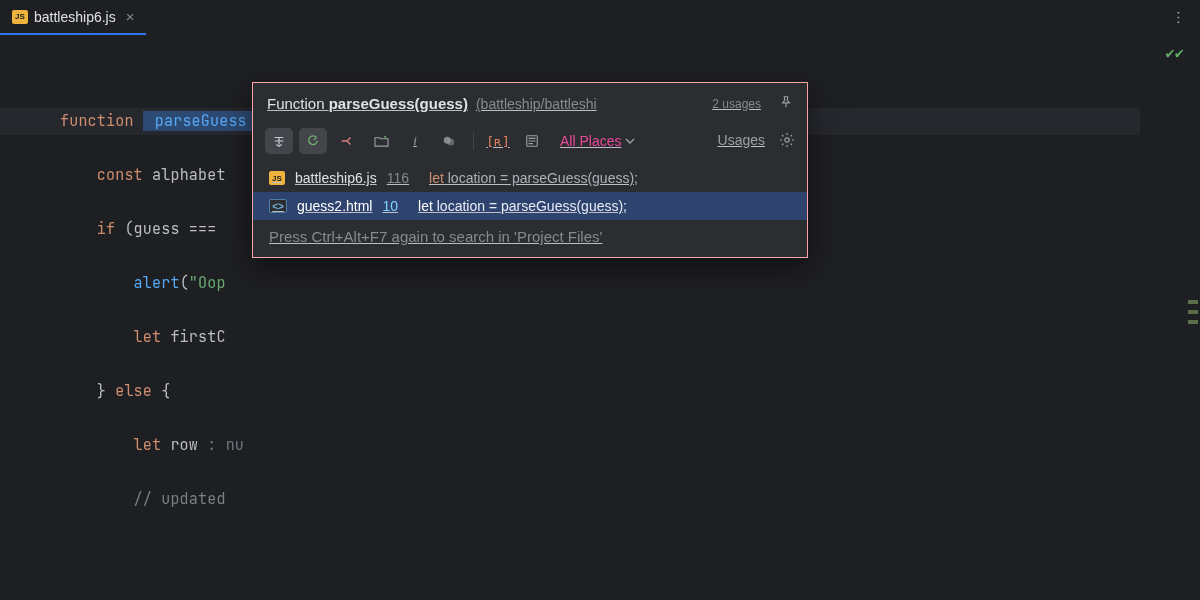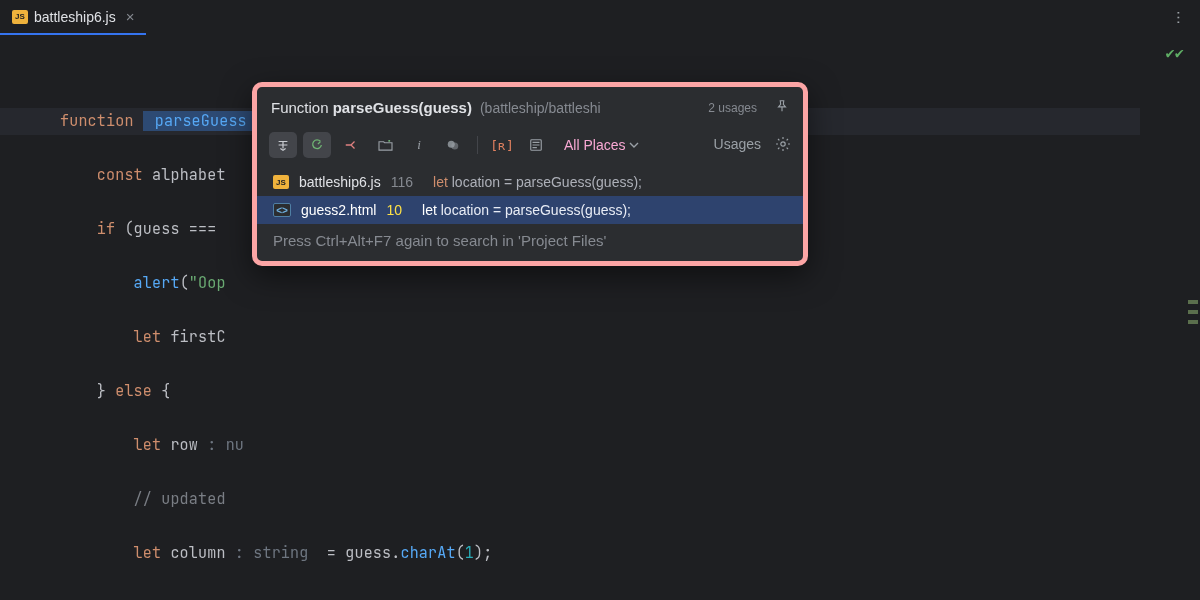--- a/index.html
+++ b/index.html
@@ -63,25 +63,26 @@
   .check {
     position: absolute; top: 4px; right: 16px; color: #5fad65; font-size: 15px;
   }
   
   .popup {
     position: absolute;
     left: 252px;
     top: 82px;
     width: 556px;
     background: #2b2d30;
-    border: 5px solid #fca5a5;
-    border-radius: 10px;
+    border: 1px solid #fca5a5;
+    border-radius: 0;
     box-shadow: 0 10px 30px rgba(0,0,0,0.5);
     overflow: hidden;
     z-index: 10;
+    text-decoration: underline;
   }
   .popup-header {
     display: flex;
     align-items: center;
     padding: 12px 14px 10px 14px;
     gap: 8px;
     color: #dfe1e5;
     font-size: 15px;
   }
   .popup-header .path { color: #868a91; font-size: 14px; }
@@ -94,37 +95,37 @@
     gap: 6px;
   }
   .tbtn {
     width: 28px; height: 26px; display: inline-flex; align-items: center; justify-content: center;
     border-radius: 5px; background: #393b40; color: #c9ccd1; font-size: 13px;
   }
   .tbtn.plain { background: transparent; }
   .tbtn.red { color: #e08080; }
   .tbtn.active { background: #43454a; }
   .places {
-    margin-left: 8px; color: #f9a8d4; display: inline-flex; align-items: center; gap: 4px;
+    margin-left: 8px; color: #ec4899; display: inline-flex; align-items: center; gap: 4px;
     font-size: 14px;
     justify-content: flex-end;
   }
   .toolbar-right { margin-left: auto; display: flex; align-items: flex-start; gap: 14px; color: #9aa0a6;}
   .usage-row {
     display: flex; align-items: center;
     padding: 6px 14px 6px 16px;
     gap: 10px;
     font-family: "Segoe UI", Arial, sans-serif;
     font-size: 14px;
   }
   .usage-row.selected { background: #2e436e; color: #fff; }
   .usage-row .file { color: #dfe1e5; }
   .usage-row.selected .file { color: #fff; }
   .usage-row .lineno { color: #868a91; margin-right: 10px; }
-  .usage-row.selected .lineno { color: #fde047; }
+  .usage-row.selected .lineno { color: #7dd3fc; }
   .usage-row .code { color: #adb0b8; font-family: "Segoe UI", Arial, sans-serif;}
   .usage-row.selected .code { color: #e8ecf5; }
   .usage-row .code .ukw { color: #cf8e6d; }
   .usage-row.selected .code .ukw { color: #fff; font-weight: 500;}
   .file-icon-js {
     display: inline-flex; align-items:center; justify-content:center;
     width:16px; height:14px; background:#efb23c; color:#1e1f22;
     font-size:8px; font-weight:700; border-radius:2px;
   }
   .file-icon-html {
@@ -156,21 +157,20 @@
 <div class="editor">
   <span class="check">✔✔</span>
 <div class="line active"><span class="kw">function</span> <span class="fnname-hl">parseGuess</span><span>(guess) {</span></div>
 <div class="line">    <span class="kw">const</span><span> alphabet</span></div>
 <div class="line">    <span class="kw">if</span><span> (guess === </span></div>
 <div class="line">        <span class="fn">alert</span><span>(</span><span class="str">"Oop</span></div>
 <div class="line">        <span class="kw">let</span><span> firstC</span></div>
 <div class="line">    <span>}</span><span class="kw"> else </span><span>{</span></div>
 <div class="line">        <span class="kw">let</span><span> row </span><span class="typehint">: nu</span></div>
 <div class="line">        <span class="cmt">// updated</span></div>
-<div class="line">        <span class="kw">let</span><span> column </span><span class="typehint">: string</span><span>  = guess.</span><span class="fn">charAt</span><span>(</span><span class="num">1</span><span>);</span></div>
 <div class="line"> </div>
 
 
 
 
 
 
 
 
 

